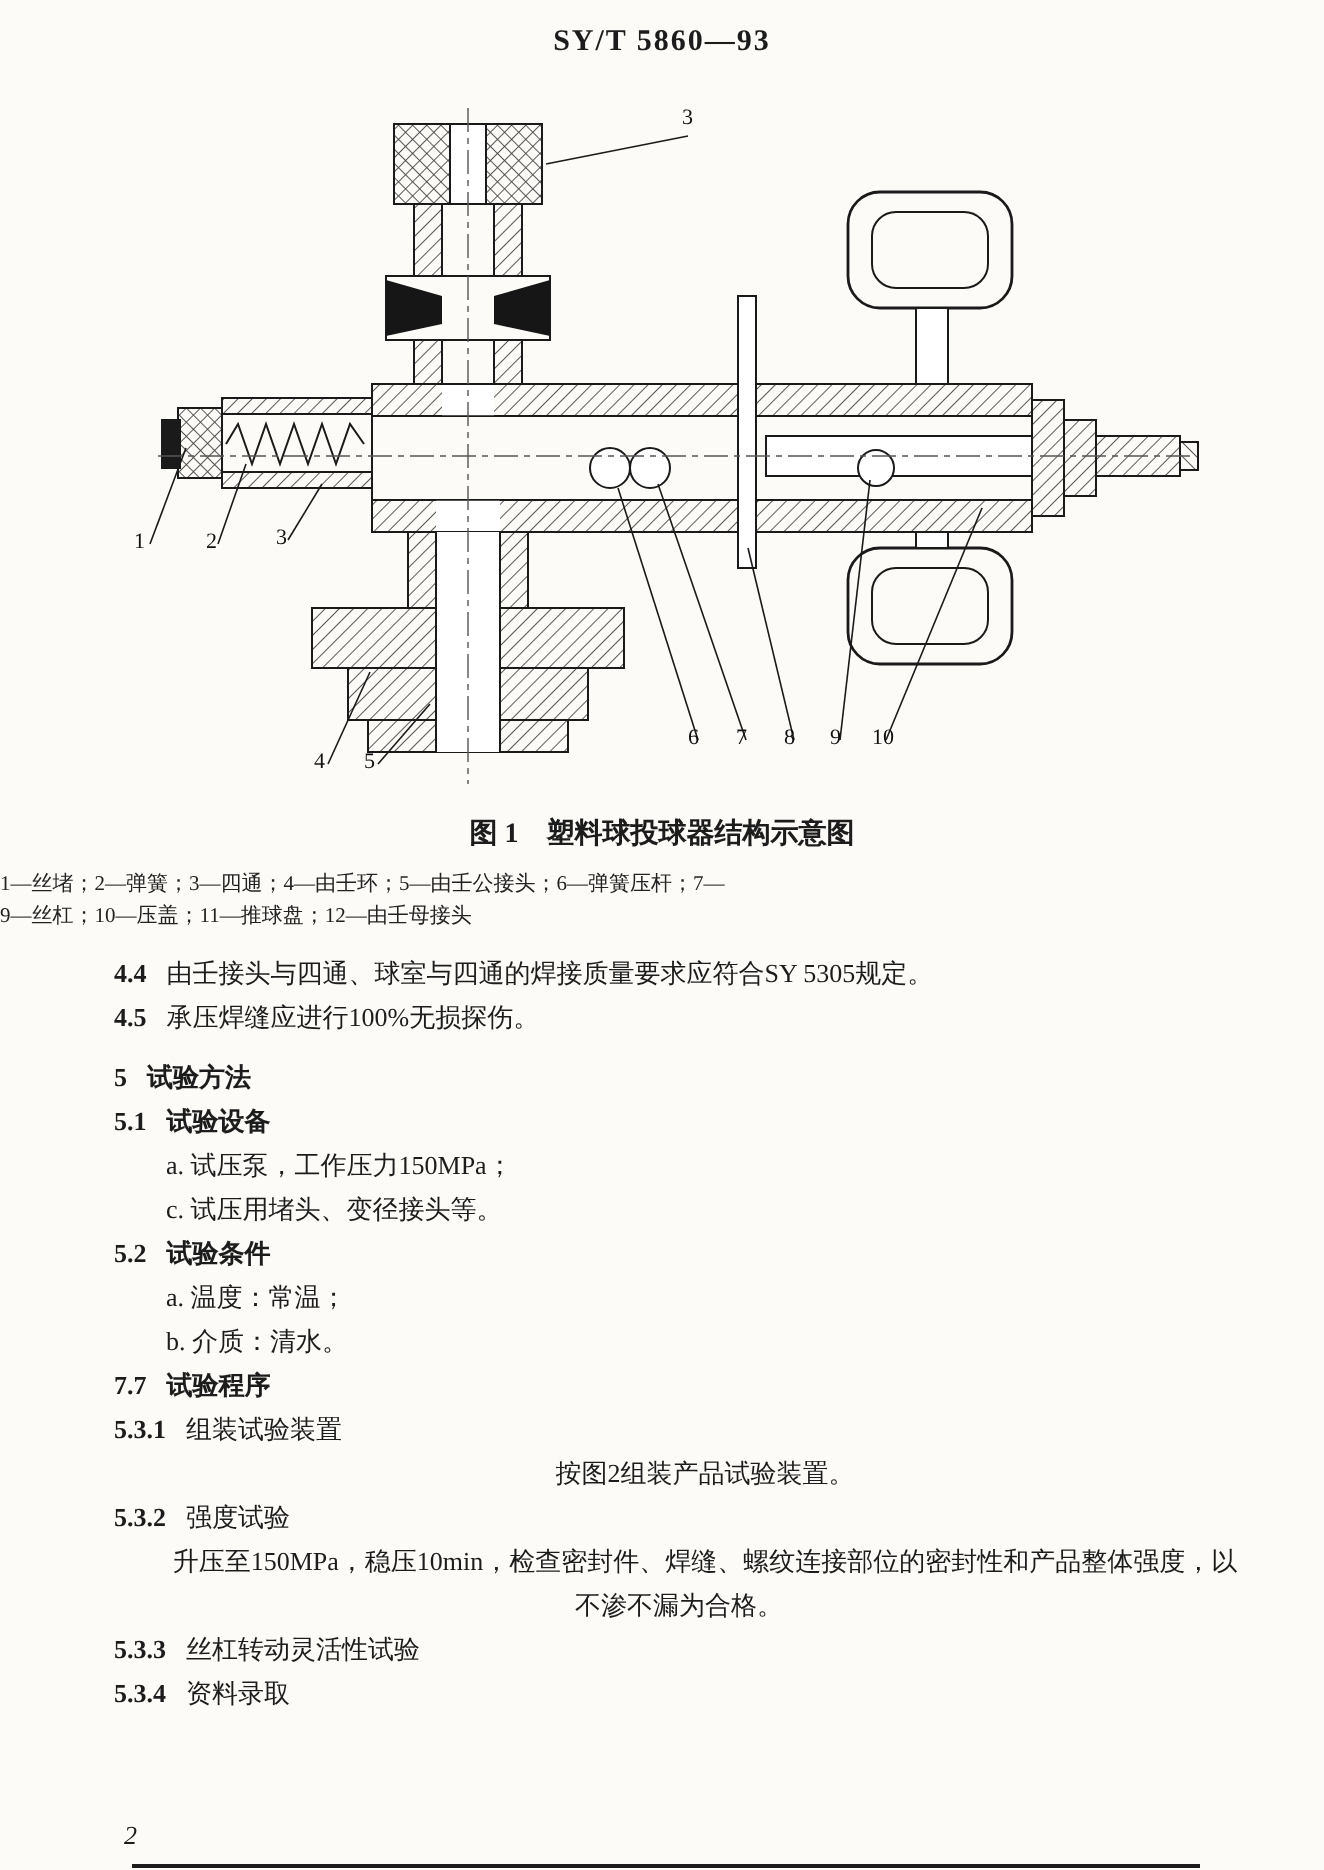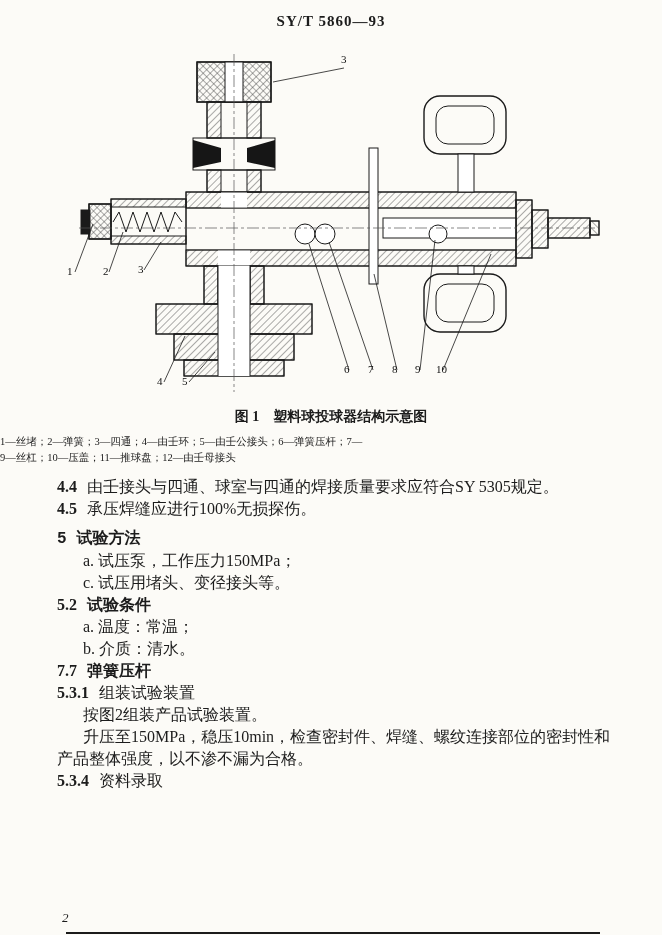--- a/index.html
+++ b/index.html
@@ -20,27 +20,27 @@
   .co{position:absolute;font-size:11px;line-height:11px;color:#111;}
 
   .fig-caption{position:absolute;top:408px;left:0;right:0;text-align:center;
     font-weight:bold;font-size:14px;}
   .fig-legend{position:absolute;left:0;right:0;text-align:left;
     font-size:10.5px;color:#222;}
   .legend1{top:435px;}
   .legend2{top:451px;}
 
   .textblock{position:absolute;top:476px;left:57px;width:565px;
-    font-size:16px;line-height:22px;}
+    font-size:13px;line-height:22px;}
   .textblock p{margin:0;}
   .cnum{font-weight:bold;margin-right:10px;}
   .heading{font-weight:bold;}
-  .major{margin-top:8px !important;font-family:Liberation Mono, monospace;}
+  .major{margin-top:8px !important;}
   .item{padding-left:26px;}
-  .para{text-indent:26px;}
+  .para{text-indent:26px;text-align:center;}
   .sub .cnum{font-weight:bold;}
 
   .pageno{position:absolute;left:62px;top:910px;font-style:italic;font-size:13px;}
   .scan-line{position:absolute;left:66px;right:62px;bottom:1px;height:2px;background:#1b1b1b;}
 </style>
 </head>
 <body>
 
 <div class="page">
 
@@ -179,34 +179,37 @@
   <div class="fig-legend legend1">1—丝堵；2—弹簧；3—四通；4—由壬环；5—由壬公接头；6—弹簧压杆；7—</div>
   <div class="fig-legend legend2">9—丝杠；10—压盖；11—推球盘；12—由壬母接头</div>
 
   <div class="textblock">
 
     <p class="clause"><span class="cnum">4.4</span><span>由壬接头与四通、球室与四通的焊接质量要求应符合SY 5305规定。</span></p>
     <p class="clause"><span class="cnum">4.5</span><span>承压焊缝应进行100%无损探伤。</span></p>
 
     <p class="heading major"><span class="cnum">5</span><span>试验方法</span></p>
 
+    <p class="heading"><span class="cnum">5.1</span><span>试验设备</span></p>
     <p class="item">a. 试压泵，工作压力150MPa；</p>
     <p class="item">c. 试压用堵头、变径接头等。</p>
 
     <p class="heading"><span class="cnum">5.2</span><span>试验条件</span></p>
     <p class="item">a. 温度：常温；</p>
     <p class="item">b. 介质：清水。</p>
 
-    <p class="heading"><span class="cnum">7.7</span><span>弹簧压杆</span></p>
+    <p class="heading"><span class="cnum">7.7</span><span>试验程序</span></p>
 
     <p class="sub"><span class="cnum">5.3.1</span><span>组装试验装置</span></p>
     <p class="para">按图2组装产品试验装置。</p>
 
+    <p class="sub"><span class="cnum">5.3.2</span><span>强度试验</span></p>
     <p class="para">升压至150MPa，稳压10min，检查密封件、焊缝、螺纹连接部位的密封性和产品整体强度，以不渗不漏为合格。</p>
 
+    <p class="sub"><span class="cnum">5.3.3</span><span>丝杠转动灵活性试验</span></p>
 
     <p class="sub"><span class="cnum">5.3.4</span><span>资料录取</span></p>
 
   </div>
 
   <span class="pageno">2</span>
   <div class="scan-line"></div>
 
 </div>
 

